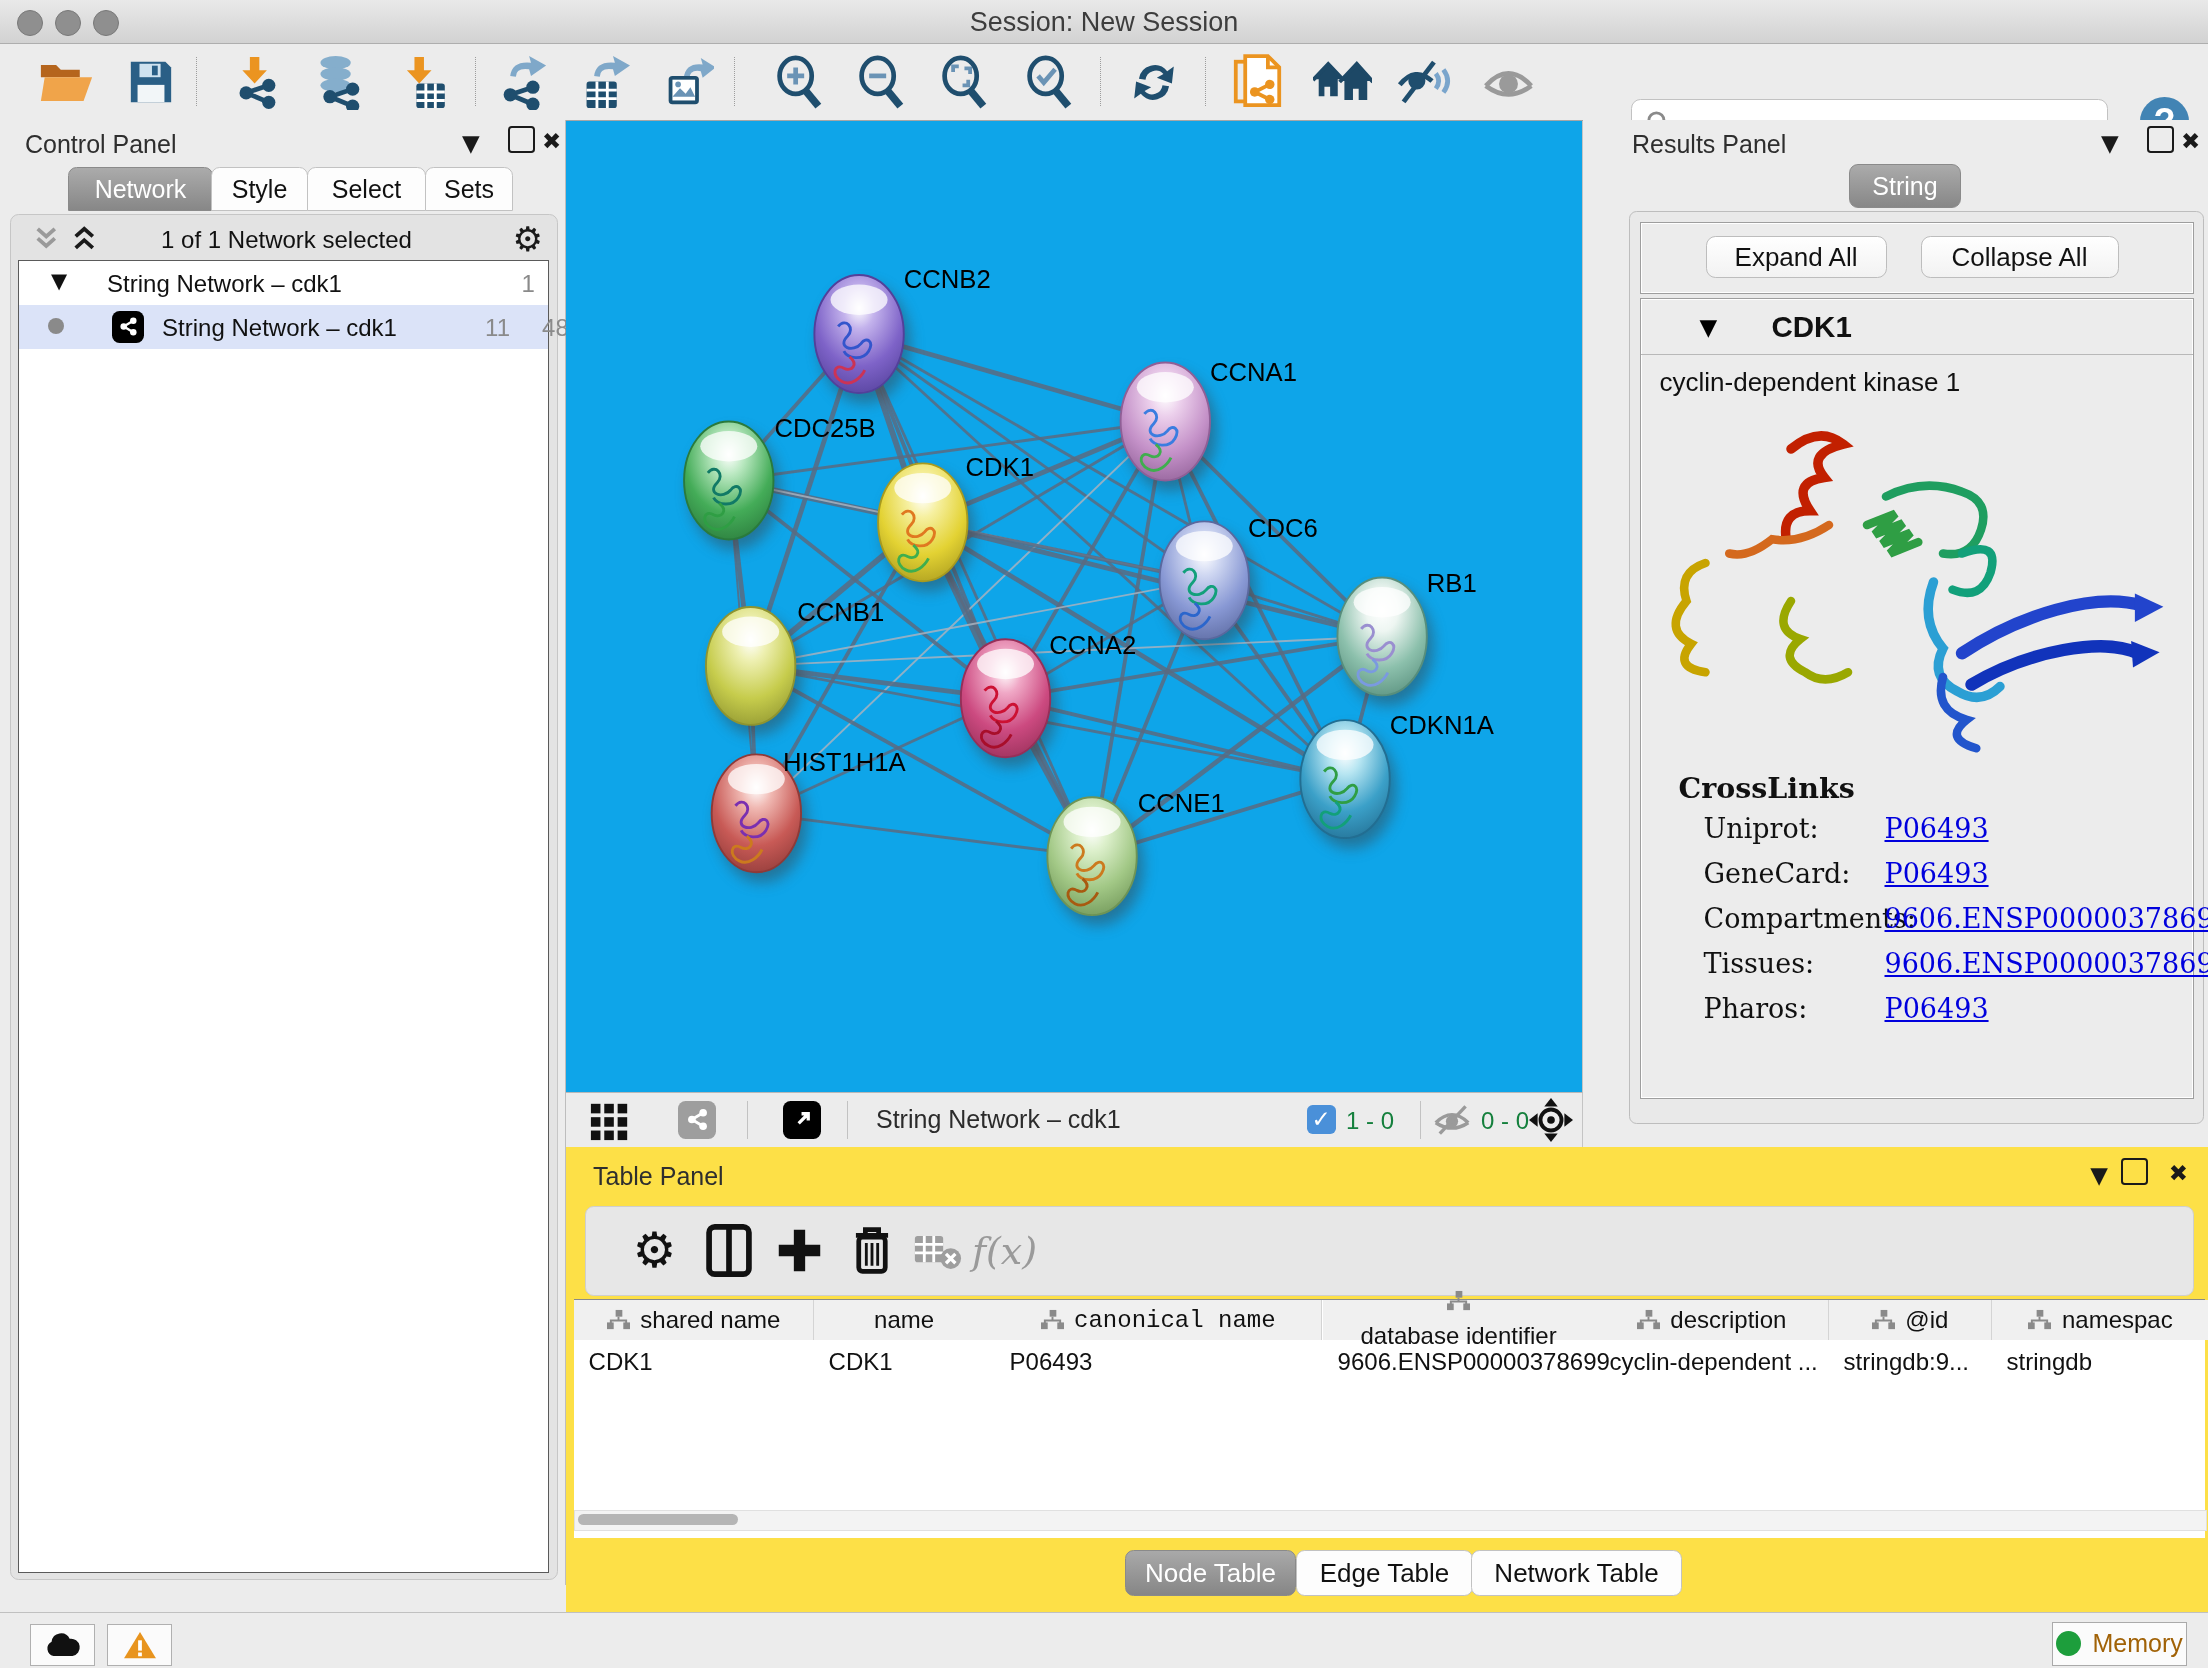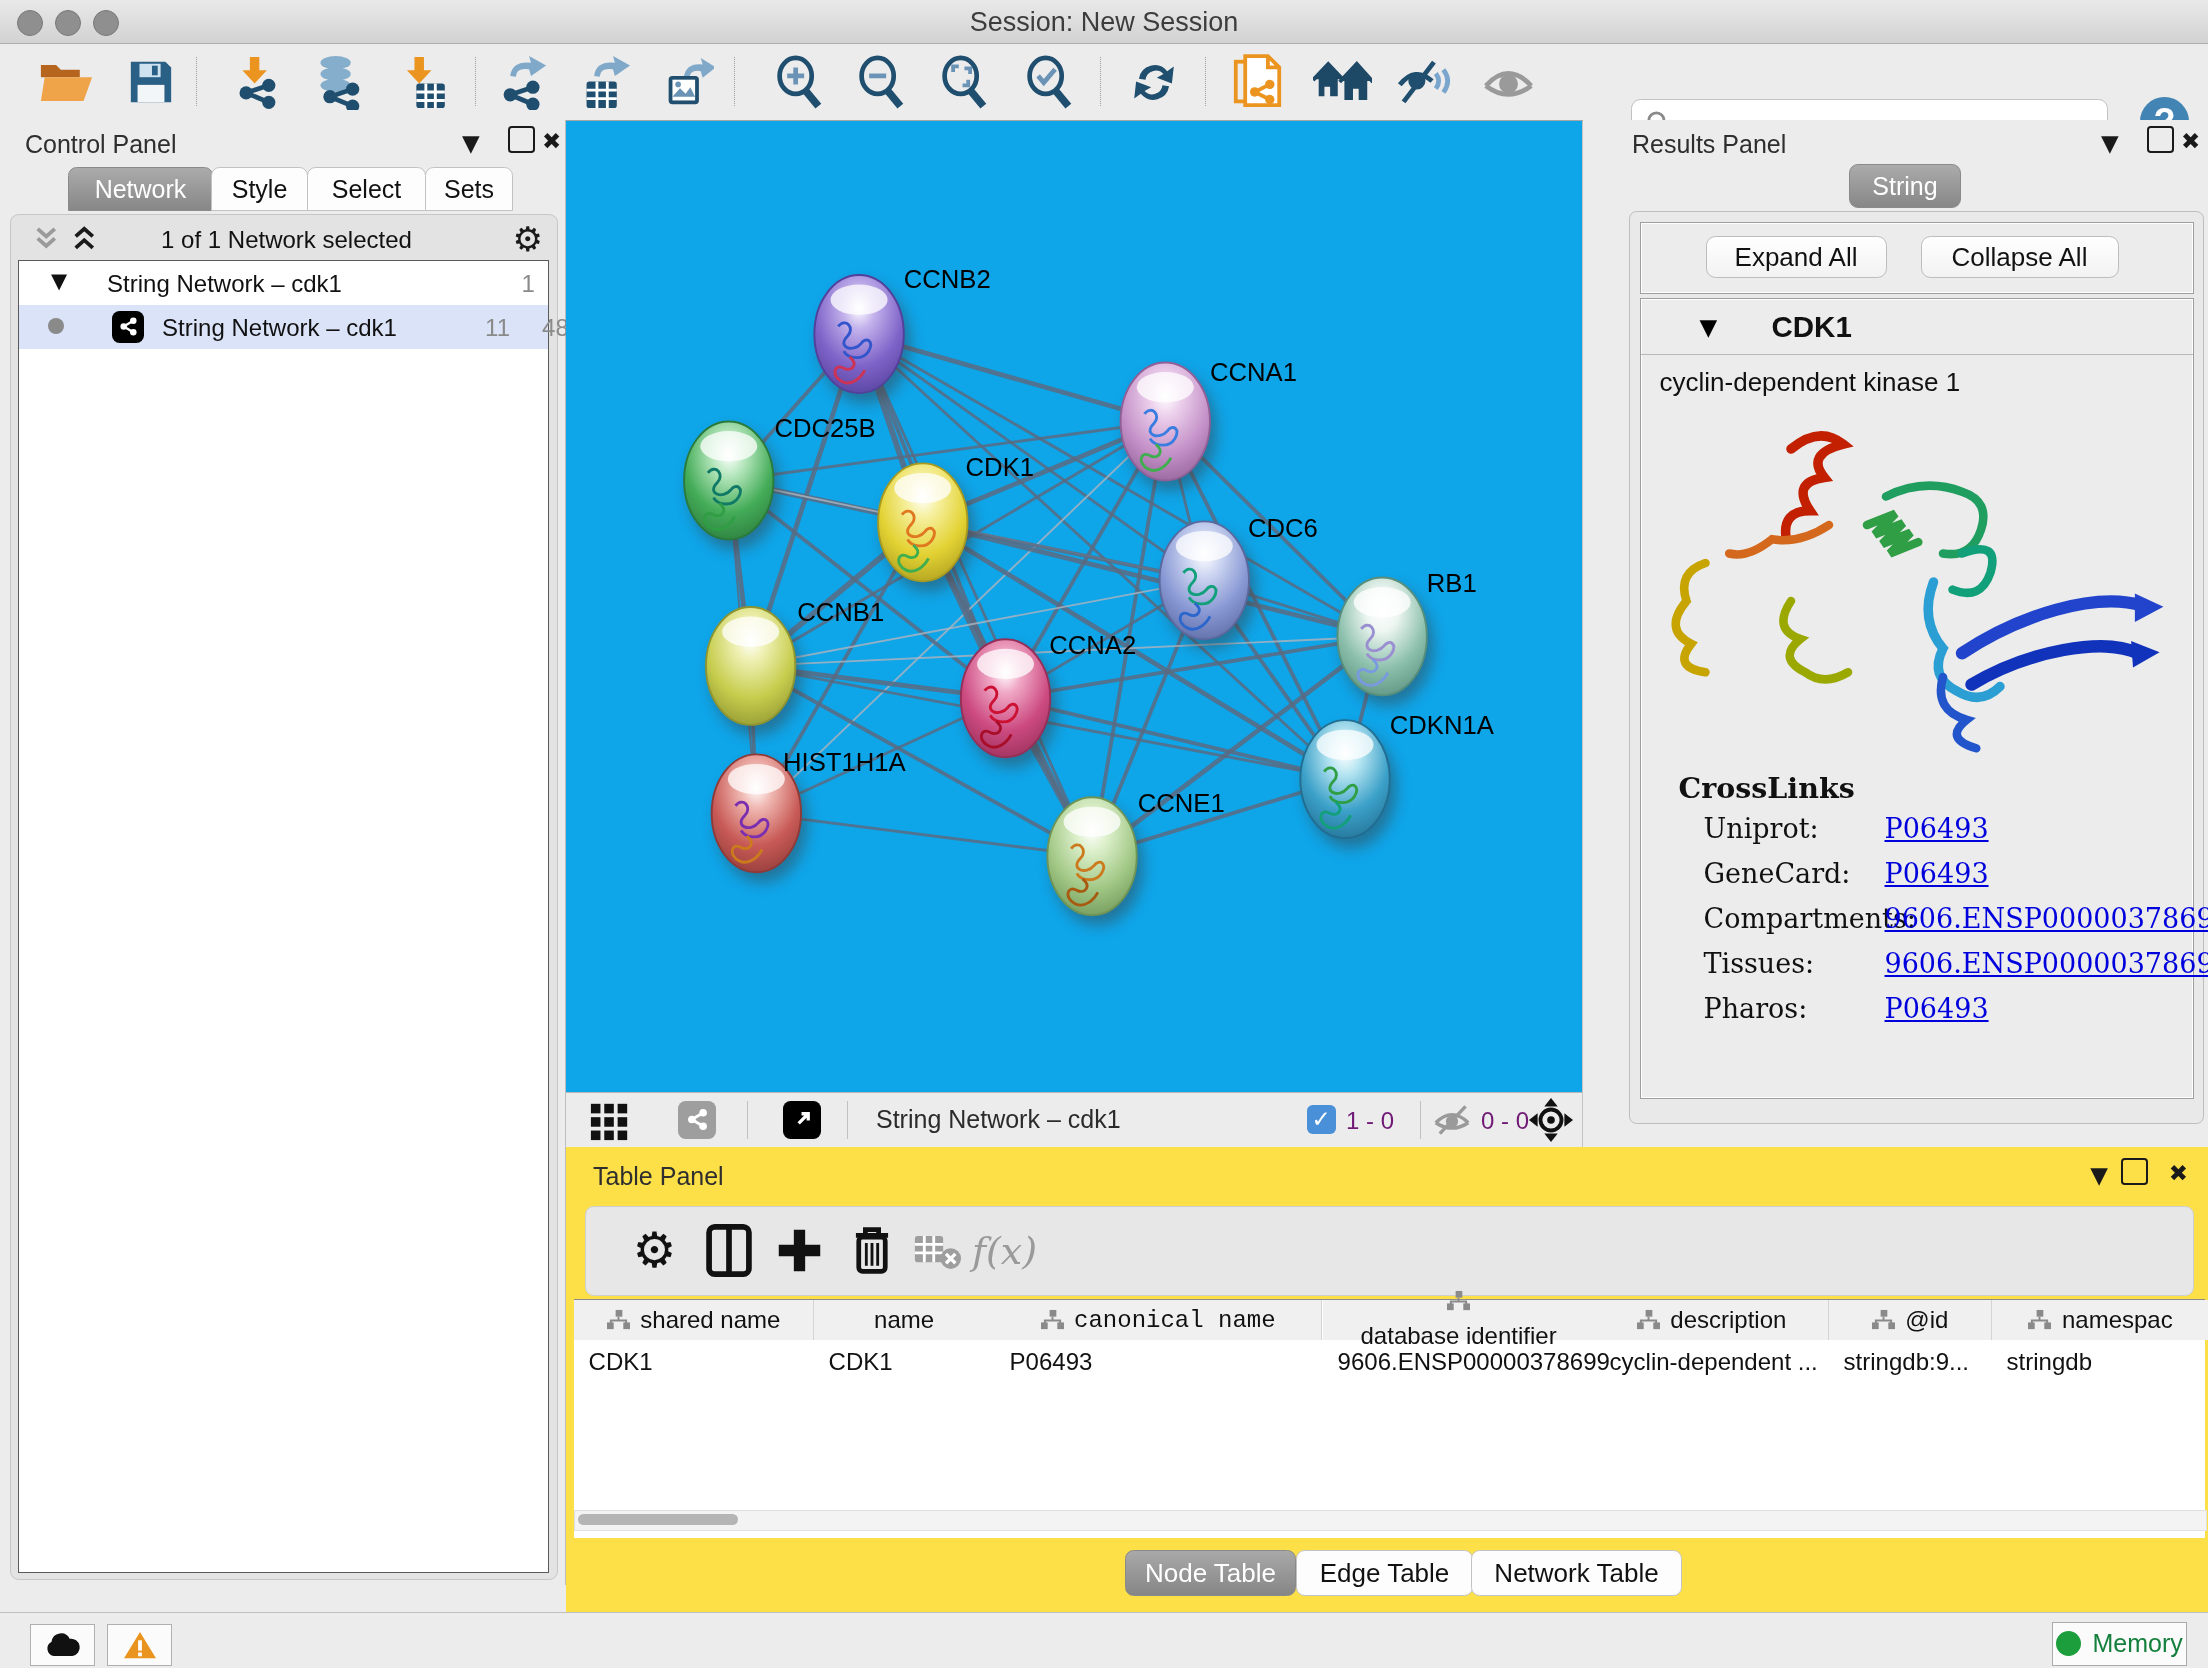--- a/index.html
+++ b/index.html
@@ -34,21 +34,21 @@
   .tree-row{position:relative;width:100%;height:44px;font-size:24px;color:#111;}
   .tree-row.sel{background:#dbe3f8;}
   .tree-num{position:absolute;color:#8a8a8a;}
   .share-badge{position:absolute;width:32px;height:32px;background:#000;border-radius:7.6px;
     display:flex;align-items:center;justify-content:center;}
   
   #net-canvas{left:566px;top:121px;width:1016px;height:971px;background:#0ea5e9;border-right:1px solid #c4c4c4;}
   #net-status{left:566px;top:1092px;width:1016px;height:54px;background:#ececec;
     border-top:1px solid #b8b8b8;border-right:1px solid #c4c4c4;}
   .vsep{position:absolute;top:7.6px;height:38px;border-left:1px solid #c2c2c2;}
-  .count-txt{font-size:24px;color:#701a75;}
+  .count-txt{font-size:24px;color:#15803d;}
   
   #results-panel{left:1583px;top:120px;width:626px;height:1027px;background:#ececec;}
   #rp-box{position:absolute;left:46px;top:91px;width:573px;height:911px;background:#e9e9e9;
     border:1px solid #bdbdbd;border-radius:7.6px;}
   .rp-inner{position:absolute;left:9.5px;background:#ececec;border:1px solid #9e9e9e;box-shadow:0 0 0 1px #fff inset;}
   .btn{background:linear-gradient(#ffffff,#f2f2f2);border:1px solid #bdbdbd;border-radius:9.5px;
     font-size:26px;color:#111;text-align:center;}
   .serif{font-family:"DejaVu Serif",serif;}
   .xlink{color:#0000dd;text-decoration:underline;}
   
@@ -64,21 +64,21 @@
   #hscroll{position:absolute;left:7.6px;top:363px;width:1631px;height:19px;background:#f3f3f3;border:1px solid #e0e0e0;}
   #hthumb{position:absolute;left:3.8px;top:2.9px;width:160px;height:11.4px;background:#b5b5b5;border-radius:5.7px;}
   .bottom-tab{position:absolute;height:44px;background:#fdfdfd;border:1px solid #c2c2c2;border-radius:8.6px;
     font-size:26px;text-align:center;line-height:44px;color:#111;}
   .bottom-tab.sel{background:linear-gradient(#a9a9a9,#868686);color:#fff;border-color:#8a8a8a;}
   
   #statusbar{left:0;top:1612px;width:2208px;height:56px;background:#ececec;border-top:1px solid #c0c0c0;}
   .sb-btn{position:absolute;top:10.5px;height:40px;background:#fbfbfb;border:1.9px solid #b0b0b0;
     display:flex;align-items:center;justify-content:center;}
   #memory-btn{position:absolute;right:21px;top:8.6px;width:133px;height:42px;background:#fbfbfb;
-    border:1.9px solid #aaaaaa;display:flex;align-items:center;justify-content:center;gap:11.4px;font-size:25px;color:#15803d;}
+    border:1.9px solid #aaaaaa;display:flex;align-items:center;justify-content:center;gap:11.4px;font-size:25px;color:#a16207;}
   .dot-green{width:25px;height:25px;border-radius:50%;background:#1d9e3c;}
   .split-dot{position:absolute;width:10.5px;height:15px;border-radius:50%;background:#b4b4b4;}
   svg{display:block;}
   .nodelabel{font-size:27px;fill:#000;font-family:"Liberation Sans",sans-serif;}
 </style>
 </head>
 <body>
 
 <div id="app">
 

